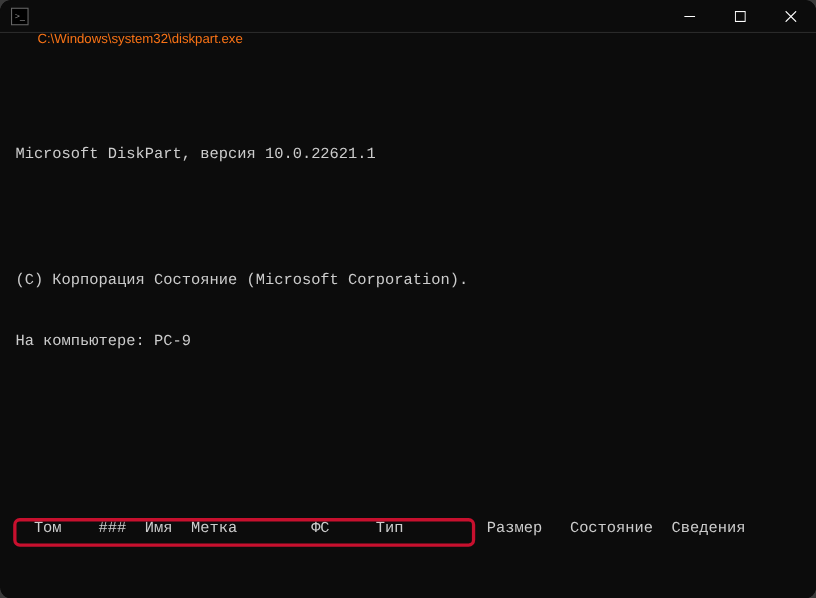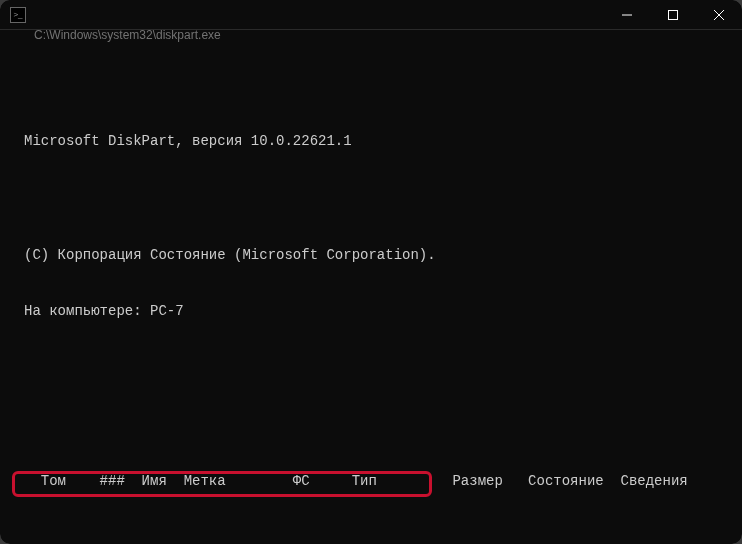--- a/index.html
+++ b/index.html
@@ -43,39 +43,39 @@
       background: #000;
       border: 1px solid #666;
       display: flex;
       align-items: center;
       justify-content: center;
       font-size: 8px;
       color: #999;
     }
     .titlebar-title {
       flex: 1;
-      color: #737373;
+      color: #f97316;
       margin-top: 41px;
     }
     .titlebar-buttons {
       display: flex;
       height: 100%;
     }
     .titlebar-btn {
       width: 46px;
       height: 100%;
       display: flex;
       align-items: center;
       justify-content: center;
       color: #ffffff;
       cursor: pointer;
     }
     .console {
       flex: 1;
-      padding: 8px 24px;
+      padding: 8px 14px;
       color: #cccccc;
       line-height: 1.35;
       white-space: pre;
       overflow: hidden;
     }
     .line {
       display: block;
     }
     .blank {
       height: 1.35em;
@@ -116,21 +116,21 @@
           </svg>
       </div>
     </div>
   </div>
 
   <div class="console">
     <div class="blank"></div>
     <span class="line">Microsoft DiskPart, версия 10.0.22621.1</span>
     <div class="blank"></div>
     <span class="line">(C) Корпорация Состояние (Microsoft Corporation).</span>
-    <span class="line">На компьютере: PC-7</span>
+    <span class="line">На компьютере: PC-9</span>
     <div class="blank"></div>
     <div class="blank"></div>
     <span class="line">  Том    ###  Имя  Метка        ФС     Тип         Размер   Состояние  Сведения</span>
     
     
     
     
     
     
     

